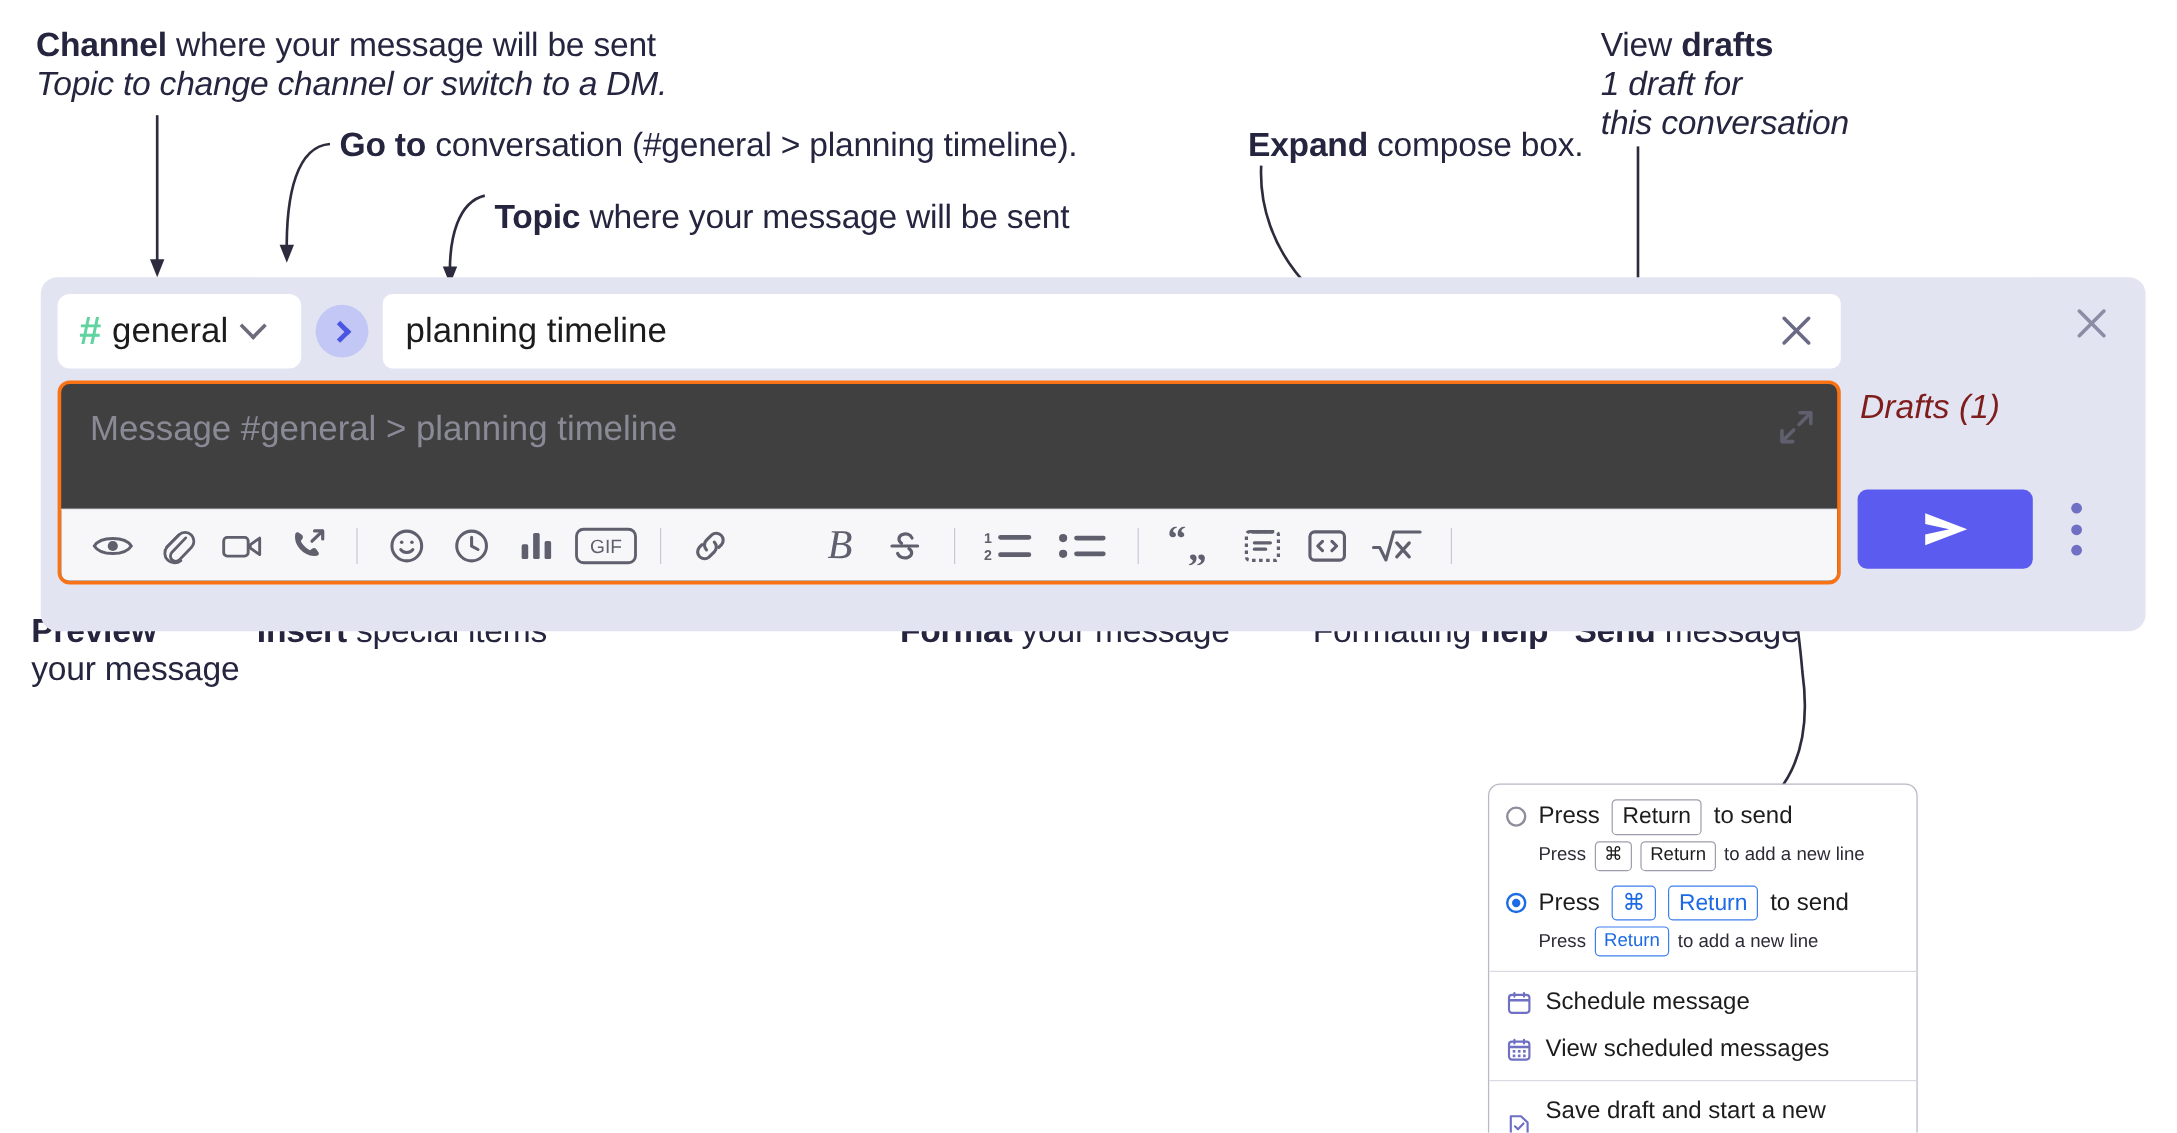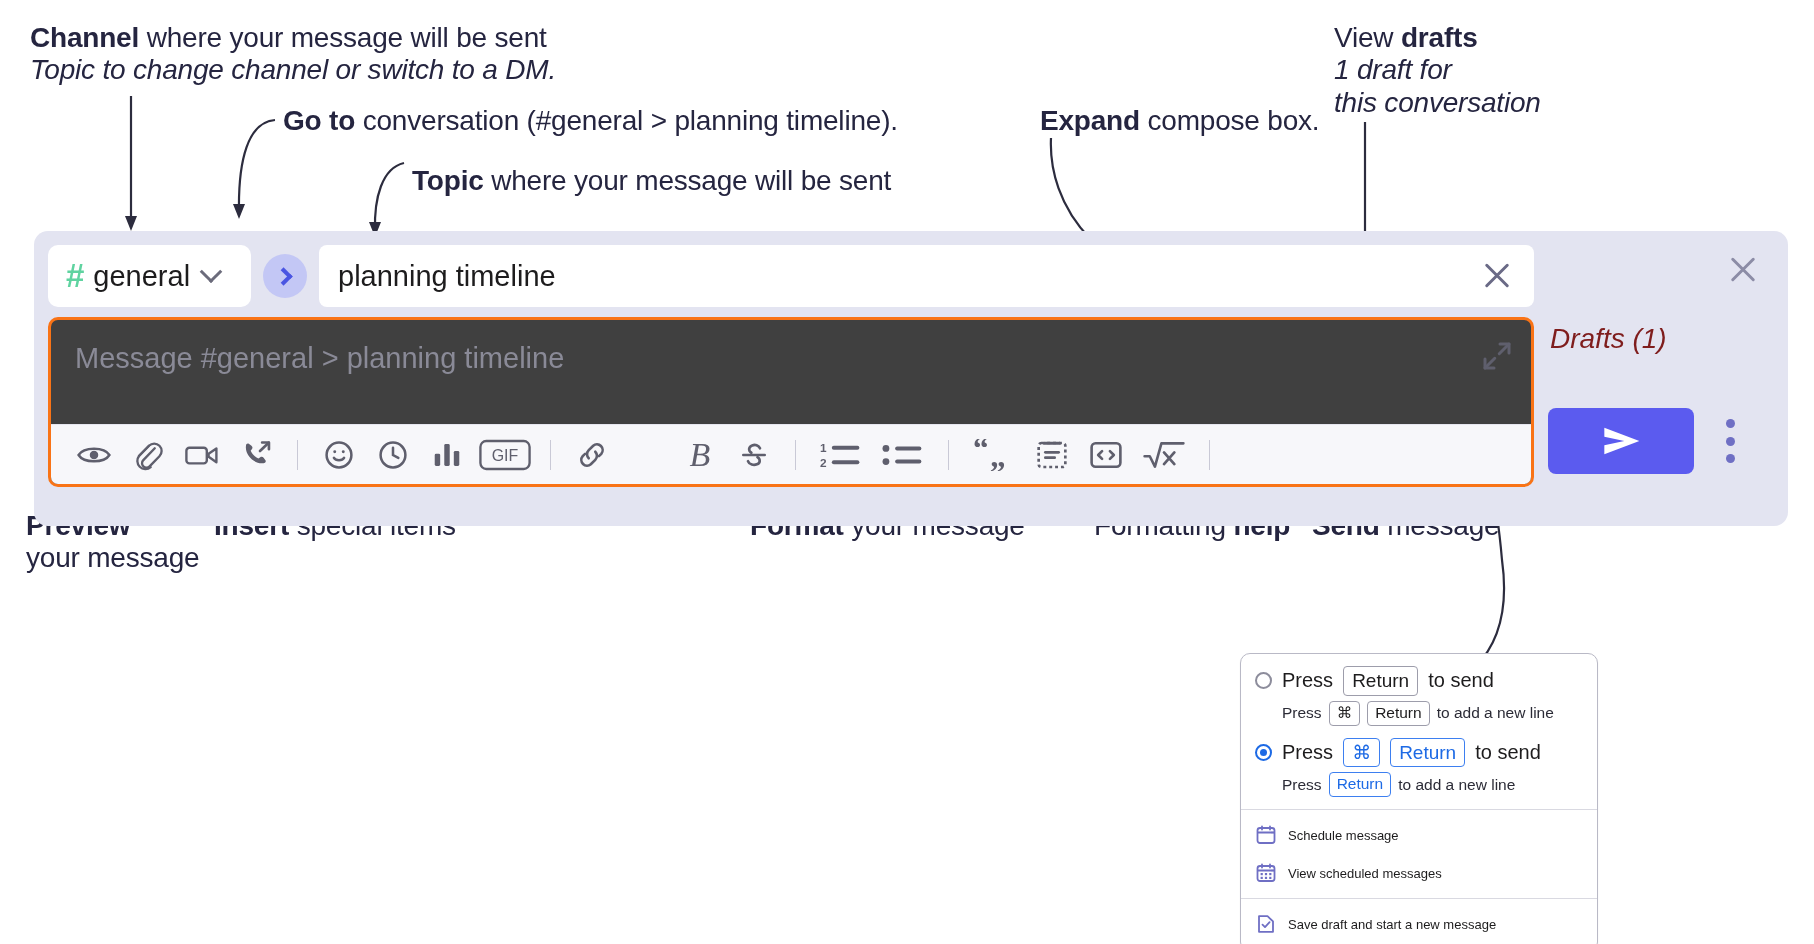--- a/index.html
+++ b/index.html
@@ -309,21 +309,21 @@
     line-height: 1.35;
   }
   .key.big { font-size: 19px; padding: 1px 8px; }
   .key.blue { border-color: #3d7ff0; color: #1d6ae5; }
   .menu-div { height: 1px; background: #d9d9e1; }
   .menu-item {
     display: flex;
     align-items: center;
     gap: 11px;
     padding: 8px 14px;
-    font-size: 13px;
+    font-size: 20px;
     color: #1d1c1d;
     cursor: pointer;
   }
   .menu-item .mi-icon {
     width: 22px; height: 22px;
     flex: 0 0 auto;
     color: #6f6fc4;
   }
 </style>
 </head>

